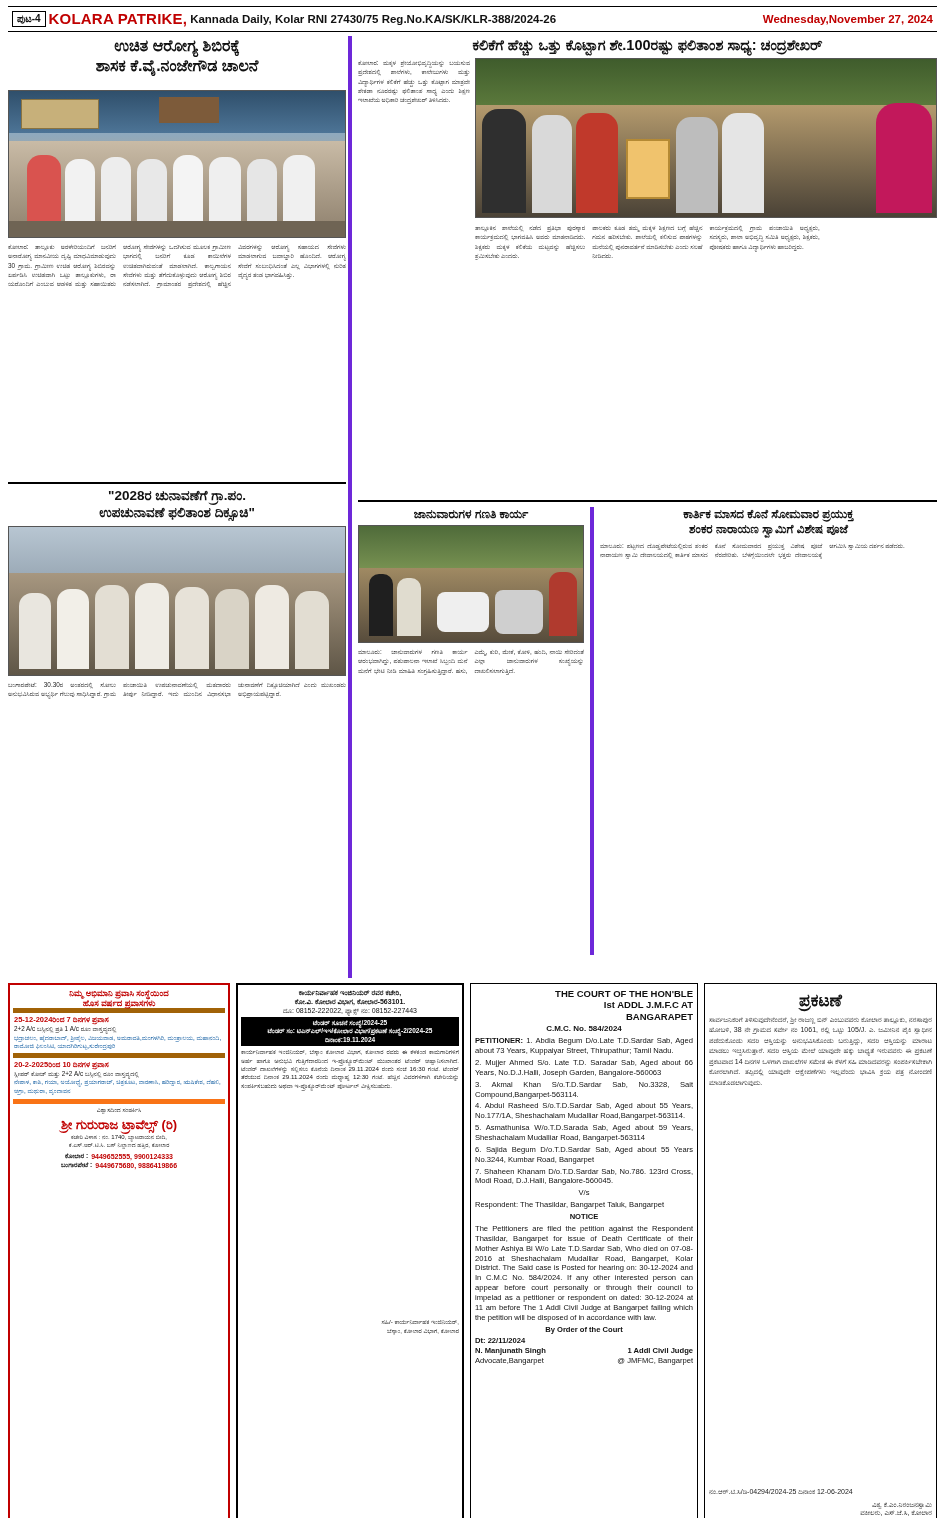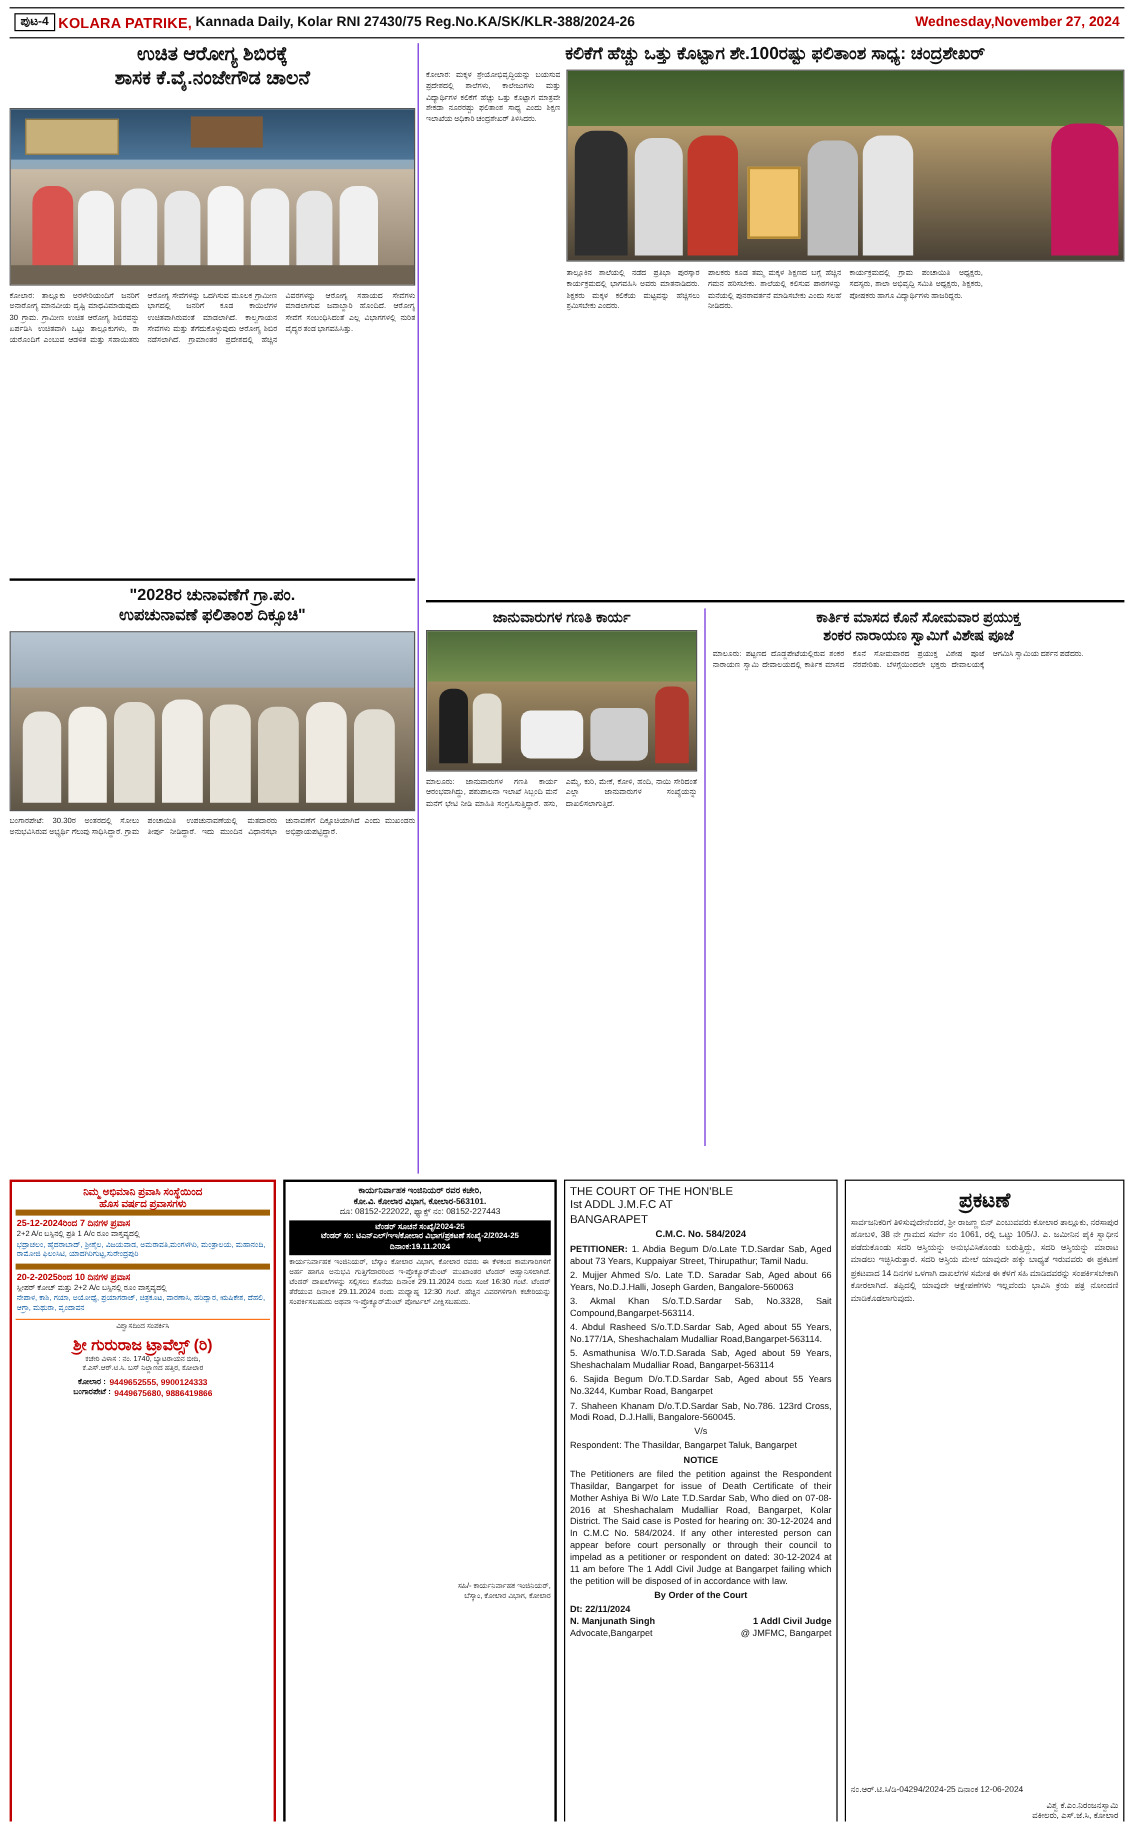--- a/index.html
+++ b/index.html
@@ -17,28 +17,28 @@
   .masthead {
     display:flex; align-items:center; gap:3px;
     border:1.5px solid #000; border-left:none; border-right:none;
     padding: 3px 4px 4px 4px;
     height: 26px;
   }
   .mh-box {
     border:1px solid #000; font-size:10px; padding:1px 4px; font-weight:bold;
     letter-spacing:0px;
   }
-  .mh-title { color:#c00000; font-weight:bold; font-size:12px; letter-spacing:0.2px; }
+  .mh-title { color:#c00000; font-weight:bold; font-size:15px; letter-spacing:0.2px; }
   .mh-sub { font-size:11.5px; font-weight:bold; }
   .mh-date { color:#c00000; font-weight:bold; font-size:11.5px; margin-left:auto; }
 
   
   .kn { font-family:"Liberation Sans", sans-serif; }
   .hl { font-weight:bold; text-align:center; line-height:1.25; }
-  .vrule { border-left:1px solid #6d28d9; }
+  .vrule { border-left:4px solid #6d28d9; }
 
   .photo { background:#6d6257; position:relative; overflow:hidden; border:1px solid #555;}
   .photo.p1 { background:linear-gradient(#9fb6c7 0%, #8fa9bd 30%, #b9a88c 60%, #7c6b5a 100%); }
   .photo.p2 { background:linear-gradient(#4e6b3a 0%, #6f8a4c 25%, #b08a5a 55%, #3f3a32 100%); }
   .photo.p3 { background:linear-gradient(#9db3c6 0%, #a8b9c9 25%, #9a8b6e 55%, #5c5144 100%); }
   .photo.p4 { background:linear-gradient(#7e9a6a 0%, #94ab78 30%, #b6a07a 60%, #4e463a 100%); }
 
   .body-text {
     font-size:6.4px; line-height:1.45; text-align:justify;
     color:#1a1a1a; word-spacing:-0.3px;
@@ -71,21 +71,21 @@
   .travel-head { background:#fff; color:#c00000; font-weight:bold; text-align:center; font-size:8.5px; line-height:1.2;}
   .tour-row { border-top:5px solid #a16207; padding:2px 1px; }
   .tour-date { color:#c00000; font-weight:bold; font-size:7.5px; }
   .tour-sub { font-size:6.3px; color:#111; }
   .tour-places { font-size:6.3px; color:#00529b; }
   .travel-name { text-align:center; color:#c00000; font-weight:bold; font-size:13px; margin:2px 0 0 0;}
   .travel-addr { font-size:6px; text-align:center; line-height:1.3; }
   .travel-phone { font-size:7px; color:#c00000; font-weight:bold; text-align:center; }
 
   .notice-box { border:1px solid #000; padding:4px; font-size:7.6px; line-height:1.3; }
-  .notice-head { text-align:left; font-weight:normal; font-size:9.5px; line-height:1.2; }
+  .notice-head { text-align:right; font-weight:bold; font-size:9.5px; line-height:1.2; }
   .notice-sub { text-align:center; font-weight:bold; font-size:8px; margin-top:2px;}
   .notice-box p { margin:2px 0; text-align:justify; }
   .center { text-align:center !important; }
 
   .prakat-box { border:1px solid #000; padding:4px; }
   .prakat-head { text-align:center; font-weight:bold; font-size:17px; padding:3px 0 4px 0; }
 
   .gov-box { border:2px solid #000; padding:3px; font-size:6.2px; line-height:1.35; }
   .gov-head { text-align:center; font-weight:bold; font-size:7px; line-height:1.3; }
   .gov-black { background:#000; color:#fff; text-align:center; font-size:6.5px; padding:2px; font-weight:bold; line-height:1.3; margin:2px 0;}
@@ -216,21 +216,21 @@
         <div class="tour-date">25-12-2024ರಿಂದ 7 ದಿನಗಳ ಪ್ರವಾಸ</div>
         <div class="tour-sub">2+2 A/c ಬಸ್ಸಿನಲ್ಲಿ ಪ್ರತಿ 1 A/c ರೂಂ ವಾಸ್ತವ್ಯದಲ್ಲಿ</div>
         <div class="tour-places">ಭದ್ರಾಚಲಂ, ಹೈದರಾಬಾದ್, ಶ್ರೀಶೈಲ, ವಿಜಯವಾಡ, ಅಮರಾವತಿ,ಮಂಗಳಗಿರಿ, ಮಂತ್ರಾಲಯ, ಮಹಾನಂದಿ, ರಾಮೋಜಿ ಫಿಲಂಸಿಟಿ, ಯಾದಗಿರಿಗುಟ್ಟ,ಸುರೇಂದ್ರಪುರಿ</div>
       </div>
       <div class="tour-row">
         <div class="tour-date">20-2-2025ರಿಂದ 10 ದಿನಗಳ ಪ್ರವಾಸ</div>
         <div class="tour-sub">ಸ್ಲೀಪರ್ ಕೋಚ್ ಮತ್ತು 2+2 A/c ಬಸ್ಸಿನಲ್ಲಿ ರೂಂ ವಾಸ್ತವ್ಯದಲ್ಲಿ</div>
         <div class="tour-places">ನೇಪಾಳ, ಕಾಶಿ, ಗಯಾ, ಅಯೋಧ್ಯೆ, ಪ್ರಯಾಗರಾಜ್, ಚಿತ್ರಕೂಟ, ವಾರಣಾಸಿ, ಹರಿದ್ವಾರ, ಋಷಿಕೇಶ, ದೆಹಲಿ, ಆಗ್ರಾ, ಮಥುರಾ, ವೃಂದಾವನ</div>
       </div>
 
-      <div style="border-top:1px solid #f97316; margin-top:2px; padding-top:2px;">
+      <div style="border-top:5px solid #f97316; margin-top:2px; padding-top:2px;">
         <div style="font-size:6px;text-align:center;">ವಿಶ್ವಾಸದಿಂದ ಸಂಪರ್ಕಿಸಿ</div>
         <div class="travel-name">ಶ್ರೀ ಗುರುರಾಜ ಟ್ರಾವೆಲ್ಸ್ (ರಿ)</div>
         <div class="travel-addr">ಕಚೇರಿ ವಿಳಾಸ : ನಂ. 1740, ಬ್ಯಾಟರಾಯನ ಬೀದಿ,</div>
         <div class="travel-addr">ಕೆ.ಎಸ್.ಆರ್.ಟಿ.ಸಿ. ಬಸ್ ನಿಲ್ದಾಣದ ಹತ್ತಿರ, ಕೋಲಾರ</div>
         <div style="display:flex;gap:3px;justify-content:center;margin-top:2px;">
           <span style="font-size:6.5px;font-weight:bold;">ಕೋಲಾರ :</span>
           <span class="travel-phone">9449652555, 9900124333</span>
         </div>
         <div style="display:flex;gap:3px;justify-content:center;">
           <span style="font-size:6.5px;font-weight:bold;">ಬಂಗಾರಪೇಟೆ :</span>

